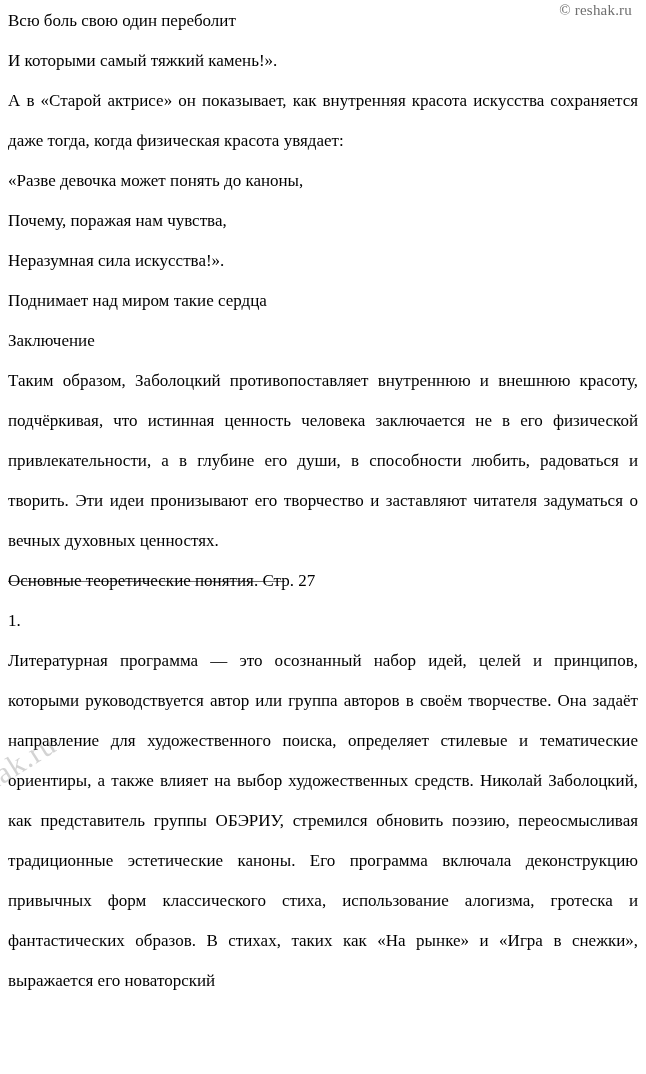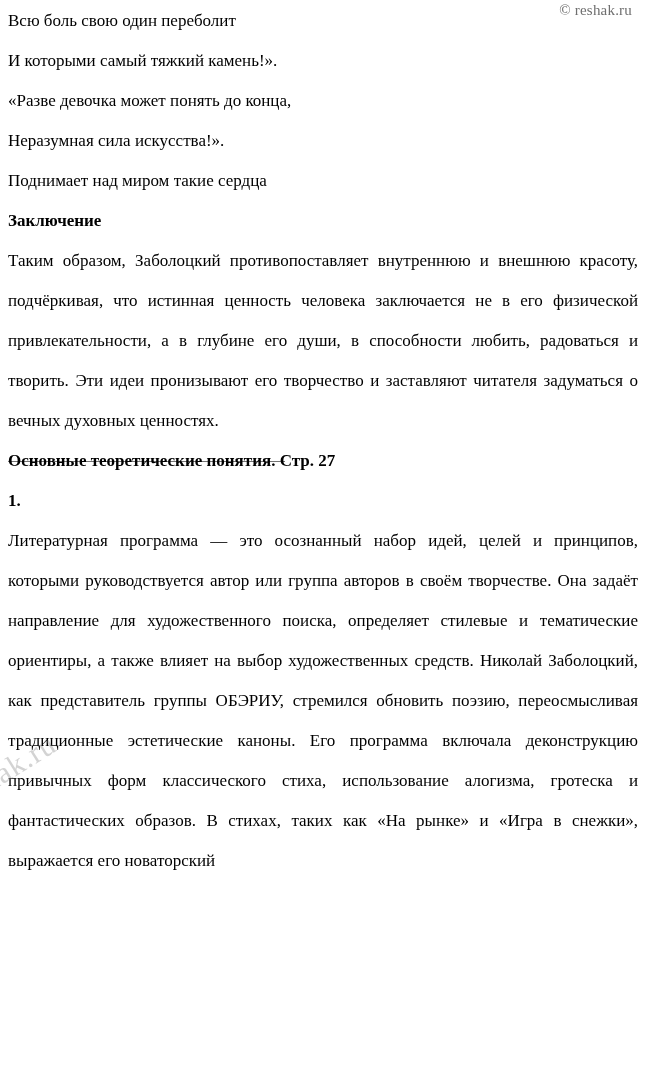--- a/index.html
+++ b/index.html
@@ -47,21 +47,21 @@
     margin: 0;
     font-size: 17px;
     line-height: 40px;
     text-align: justify;
     text-justify: inter-word;
   }
   .heading {
     margin: 0;
     font-size: 17px;
     line-height: 40px;
-    font-weight: bold;
+    font-weight: normal;
   }
   .watermark-diag {
     position: absolute;
     left: 6px;
     bottom: 28px;
     width: 150px;
     height: 120px;
     pointer-events: none;
     z-index: 5;
     color: rgba(140,140,140,0.38);
@@ -89,22 +89,24 @@
 
 <div class="page">
 
   <div class="watermark-top">© reshak.ru</div>
 
   <div class="doc">
 
     <p class="line">Всю боль свою один переболит</p>
     <p class="line">И которыми самый тяжкий камень!».</p>
 
+    <p class="para">А в «Старой актрисе» он показывает, как внутренняя красота искусства сохраняется даже тогда, когда физическая красота увядает:</p>
 
-    <p class="line">«Разве девочка может понять до конца,</p>
+    <p class="line">«Разве девочка может понять до каноны,</p>
+    <p class="line">Почему, поражая нам чувства,</p>
     <p class="line">Неразумная сила искусства!».</p>
     <p class="line">Поднимает над миром такие сердца</p>
 
     <p class="heading">Заключение</p>
 
     <p class="para">Таким образом, Заболоцкий противопоставляет внутреннюю и внешнюю красоту, подчёркивая, что истинная ценность человека заключается не в его физической привлекательности, а в глубине его души, в способности любить, радоваться и творить. Эти идеи пронизывают его творчество и заставляют читателя задуматься о вечных духовных ценностях.</p>
 
     <p class="heading strike-overlay">Основные теоретические понятия. Стр. 27</p>
 
     <p class="heading">1.</p>

